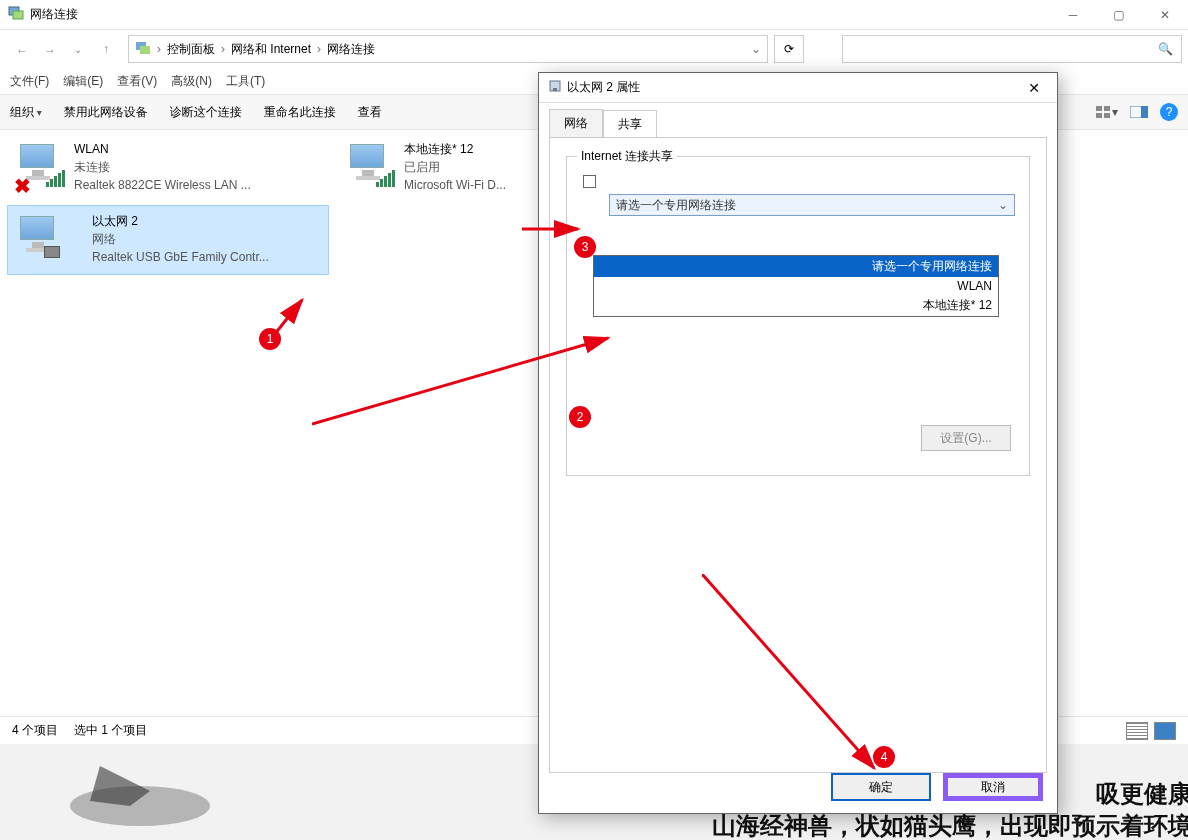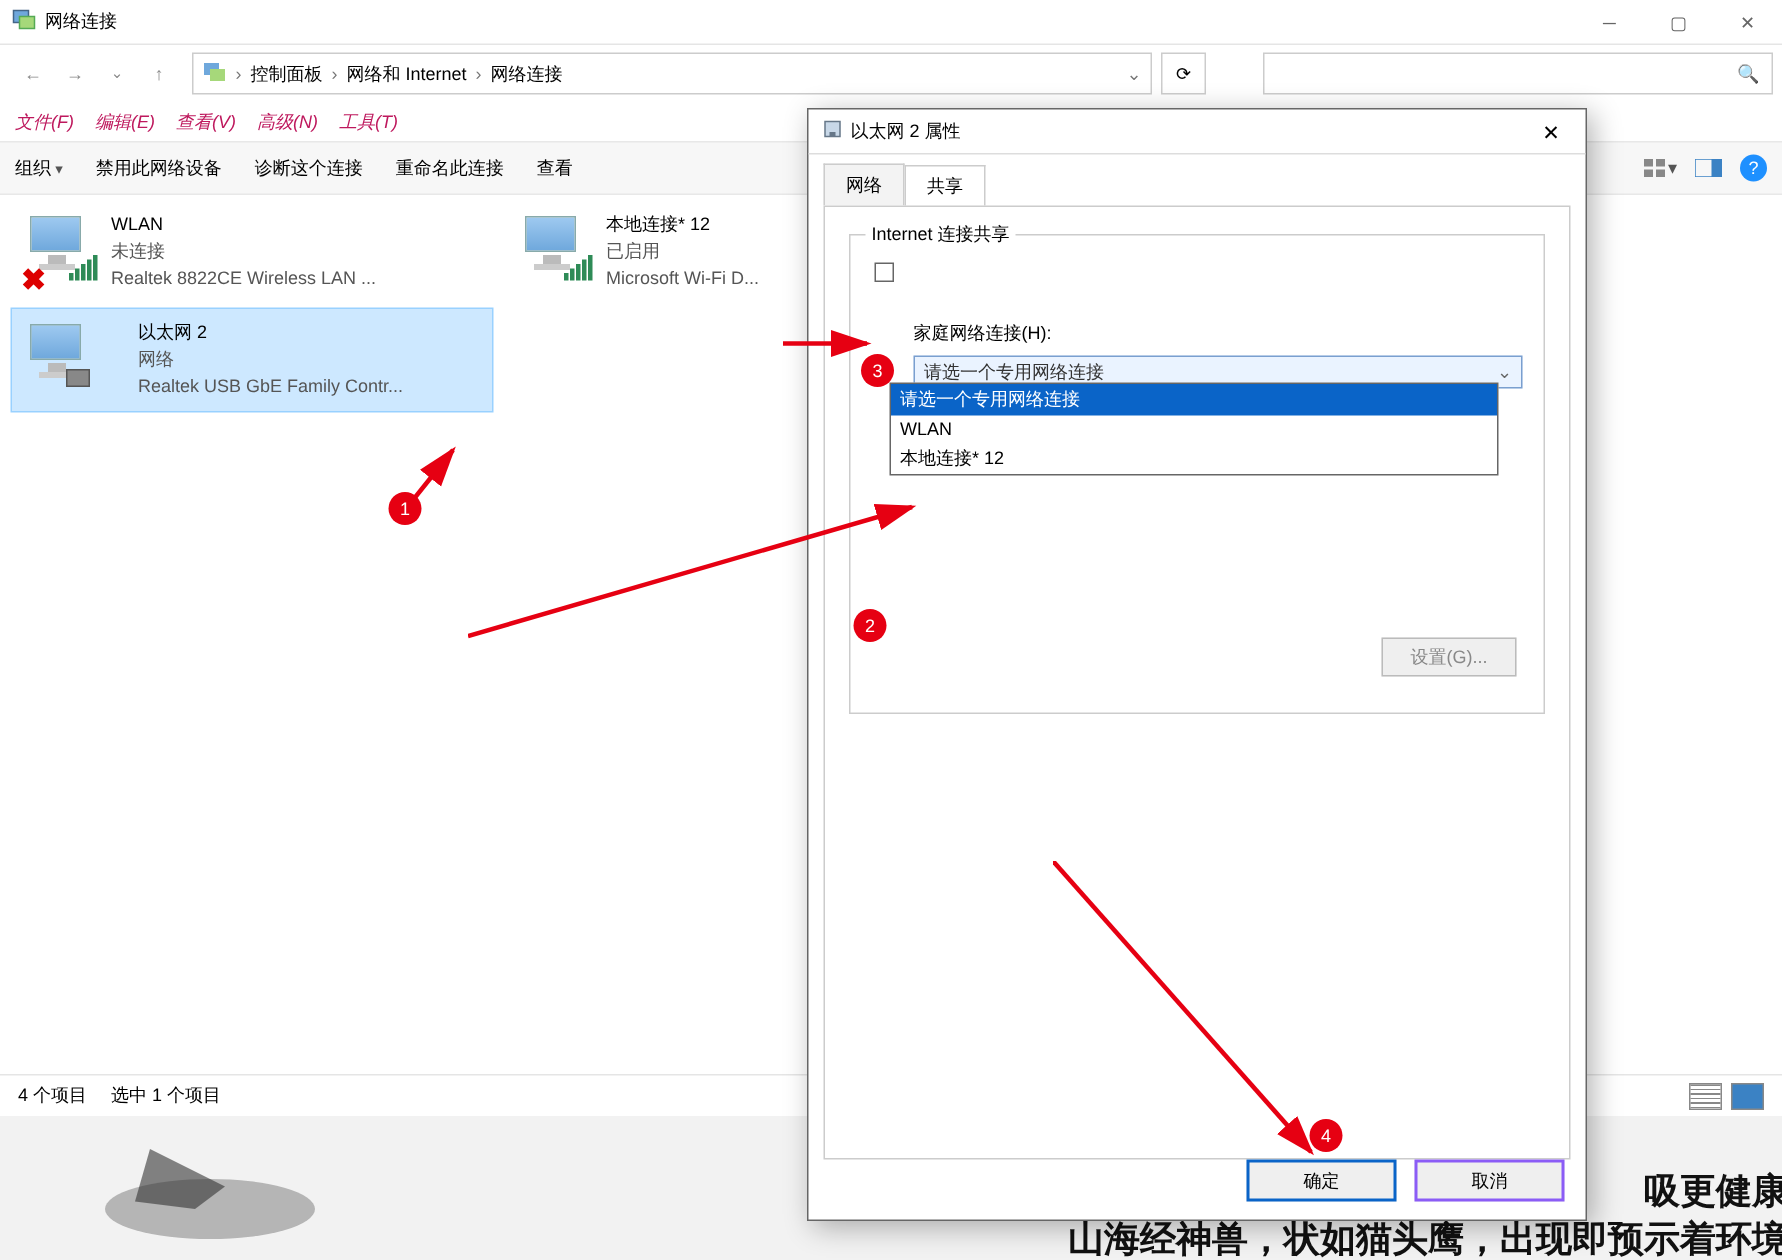--- a/index.html
+++ b/index.html
@@ -16,21 +16,21 @@
   .nav-btns { display: flex; align-items: center; gap: 4px; padding: 0 4px; }
   .nav-arrow { width: 24px; height: 24px; display:flex; align-items:center; justify-content:center; color:#888; }
   .breadcrumb-box { flex: 0 0 640px; height: 28px; border: 1px solid #ccc; display:flex; align-items:center; padding: 0 6px; gap: 6px; font-size: 12px; }
   .crumb-sep { color:#777; }
   .refresh-box { width: 30px; height:28px; border:1px solid #ccc; display:flex; align-items:center; justify-content:center; }
   .spacer { flex:1; }
   .search-box { width: 340px; height:28px; border:1px solid #ccc; display:flex; align-items:center; justify-content:flex-end; padding-right:8px; color:#888; }
 
   
   .menubar { height: 26px; display:flex; align-items:center; gap: 14px; padding: 0 10px; font-size:12px; }
-  .menubar span { color:#be185d;font-style:italic; }
+  .menubar span { color:#404040; }
 
   
   .toolbar { height: 36px; border-top:1px solid #e8e8e8; border-bottom:1px solid #e8e8e8; background:#f7f7f7; display:flex; align-items:center; padding: 0 10px; gap: 22px; font-size:12px; }
   .toolbar .dropdown-mark::after { content:" ▾"; color:#555; font-size:10px; }
   .toolbar .right { margin-left:auto; display:flex; align-items:center; gap:10px; }
   .tb-icon { width:22px; height:22px; display:flex; align-items:center; justify-content:center; color:#555; }
   .help-icon { background:#1e90ff; color:#fff; border-radius:50%; width:18px; height:18px; font-size:12px; display:flex; align-items:center; justify-content:center; }
 
   
   .content { position:relative; height: 556px; padding: 10px 16px; }
@@ -56,35 +56,35 @@
   .view-icon { width:22px; height:18px; border:1px solid #888; }
 
   
   .dialog { position:absolute; left:538px; top:72px; width:520px; height:742px; background:#fff; border:1px solid #666; box-shadow: 4px 4px 18px rgba(0,0,0,0.3); z-index:20; }
   .dlg-title { height:30px; display:flex; align-items:center; padding:12px 8px; border-bottom:1px solid #ddd; }
   .dlg-title .t { margin-left:4px; font-size:12px; }
   .dlg-close { margin-left:auto; width:30px; height:24px; display:flex; align-items:center; justify-content:center; font-size:14px; }
   .dlg-tabs { display:flex; padding: 6px 10px 0; gap:0; }
   .dlg-tab { padding:5px 14px; border:1px solid #ccc; border-bottom:none; font-size:12px; background:#f3f3f3; }
   .dlg-tab.active { background:#fff; position:relative; top:1px;text-align:center; }
-  .dlg-body { border:1px solid #ccc; margin:0 10px; padding:18px 16px; height:636px; position:relative; background:#fff; }
+  .dlg-body { border:1px solid #ccc; margin:0 10px; padding:18px 16px; height:636px; position:relative; background:#fff;text-align:right; }
   .fieldset { border:1px solid #ccc; padding:14px 16px 60px; position:relative; }
   .fieldset-label { position:absolute; top:-9px; left:10px; background:#fff; padding:0 4px; font-size:12px; }
   .chk-row { display:flex; align-items:flex-start; gap:6px; margin-top:2px; }
   .chk { width:13px; height:13px; border:1px solid #666; margin-top:2px; flex-shrink:0; }
   .chk-label { font-size:12px; }
   .combo-label { margin-top:26px; margin-left:26px; font-size:12px; }
   .combo { margin-top:6px; margin-left:26px; width:406px; height:22px; border:1px solid #7a9fcf; background:#eaf3ff; display:flex; align-items:center; padding:0 6px; font-size:12px; color:#333; position:relative; }
   .combo .caret { margin-left:auto; color:#666; }
   .combo-list { position:absolute; left:26px; top:98px; width:406px; border:1px solid #666; background:#fff; z-index:30; }
   .combo-opt { padding:2px 6px; font-size:12px; }
   .combo-opt.sel { background:#0a64c8; color:#fff; }
   .setbtn { position:absolute; right:18px; top:268px; width:90px; height:26px; border:1px solid #bbb; background:#efefef; color:#888; display:flex; align-items:center; justify-content:center; font-size:12px; }
   .dlg-buttons { position:absolute; right:14px; bottom:12px; display:flex; gap:12px; }
-  .dlg-btn { width:100px; height:28px; border:2px solid #8b5cf6; background:#efefef; display:flex; align-items:center; justify-content:center; font-size:12px; }
+  .dlg-btn { width:100px; height:28px; border:5px solid #8b5cf6; background:#efefef; display:flex; align-items:center; justify-content:center; font-size:12px; }
   .dlg-btn.primary { border:2px solid #0a64c8; }
 
   
   .arrow-svg { position:absolute; z-index:40; pointer-events:none; }
   .badge { position:absolute; width:22px; height:22px; border-radius:50%; background:#e60012; color:#fff; display:flex; align-items:center; justify-content:center; font-size:12px; z-index:41; }
   
   
   .bg-strip { position:absolute; left:0; right:0; top:744px; height:96px; background:#f2f2f2; overflow:hidden;}
   .bg-text { position:absolute; right:-4px; top:34px; font-size:24px; font-weight:bold; color:#111; white-space:nowrap;}
   .bg-text2 { position:absolute; right:-4px; top:66px; font-size:24px; font-weight:bold; color:#111; white-space:nowrap;}
@@ -260,21 +260,20 @@
   <div class="dlg-tabs">
     <div class="dlg-tab">网络</div>
     <div class="dlg-tab active">共享</div>
   </div>
   <div class="dlg-body">
     <div class="fieldset" style="height:320px;">
       <div class="fieldset-label">Internet 连接共享</div>
       <div class="chk-row">
         <div class="chk"></div>
       </div>
-      <div class="combo-label">家庭网络连接(H):</div>
       <div class="combo">
         <span>请选一个专用网络连接</span>
         <span class="caret">⌄</span>
       </div>
       <div class="combo-list">
         <div class="combo-opt sel">请选一个专用网络连接</div>
         <div class="combo-opt">WLAN</div>
         <div class="combo-opt">本地连接* 12</div>
       </div>
       <div class="setbtn">设置(G)...</div>

